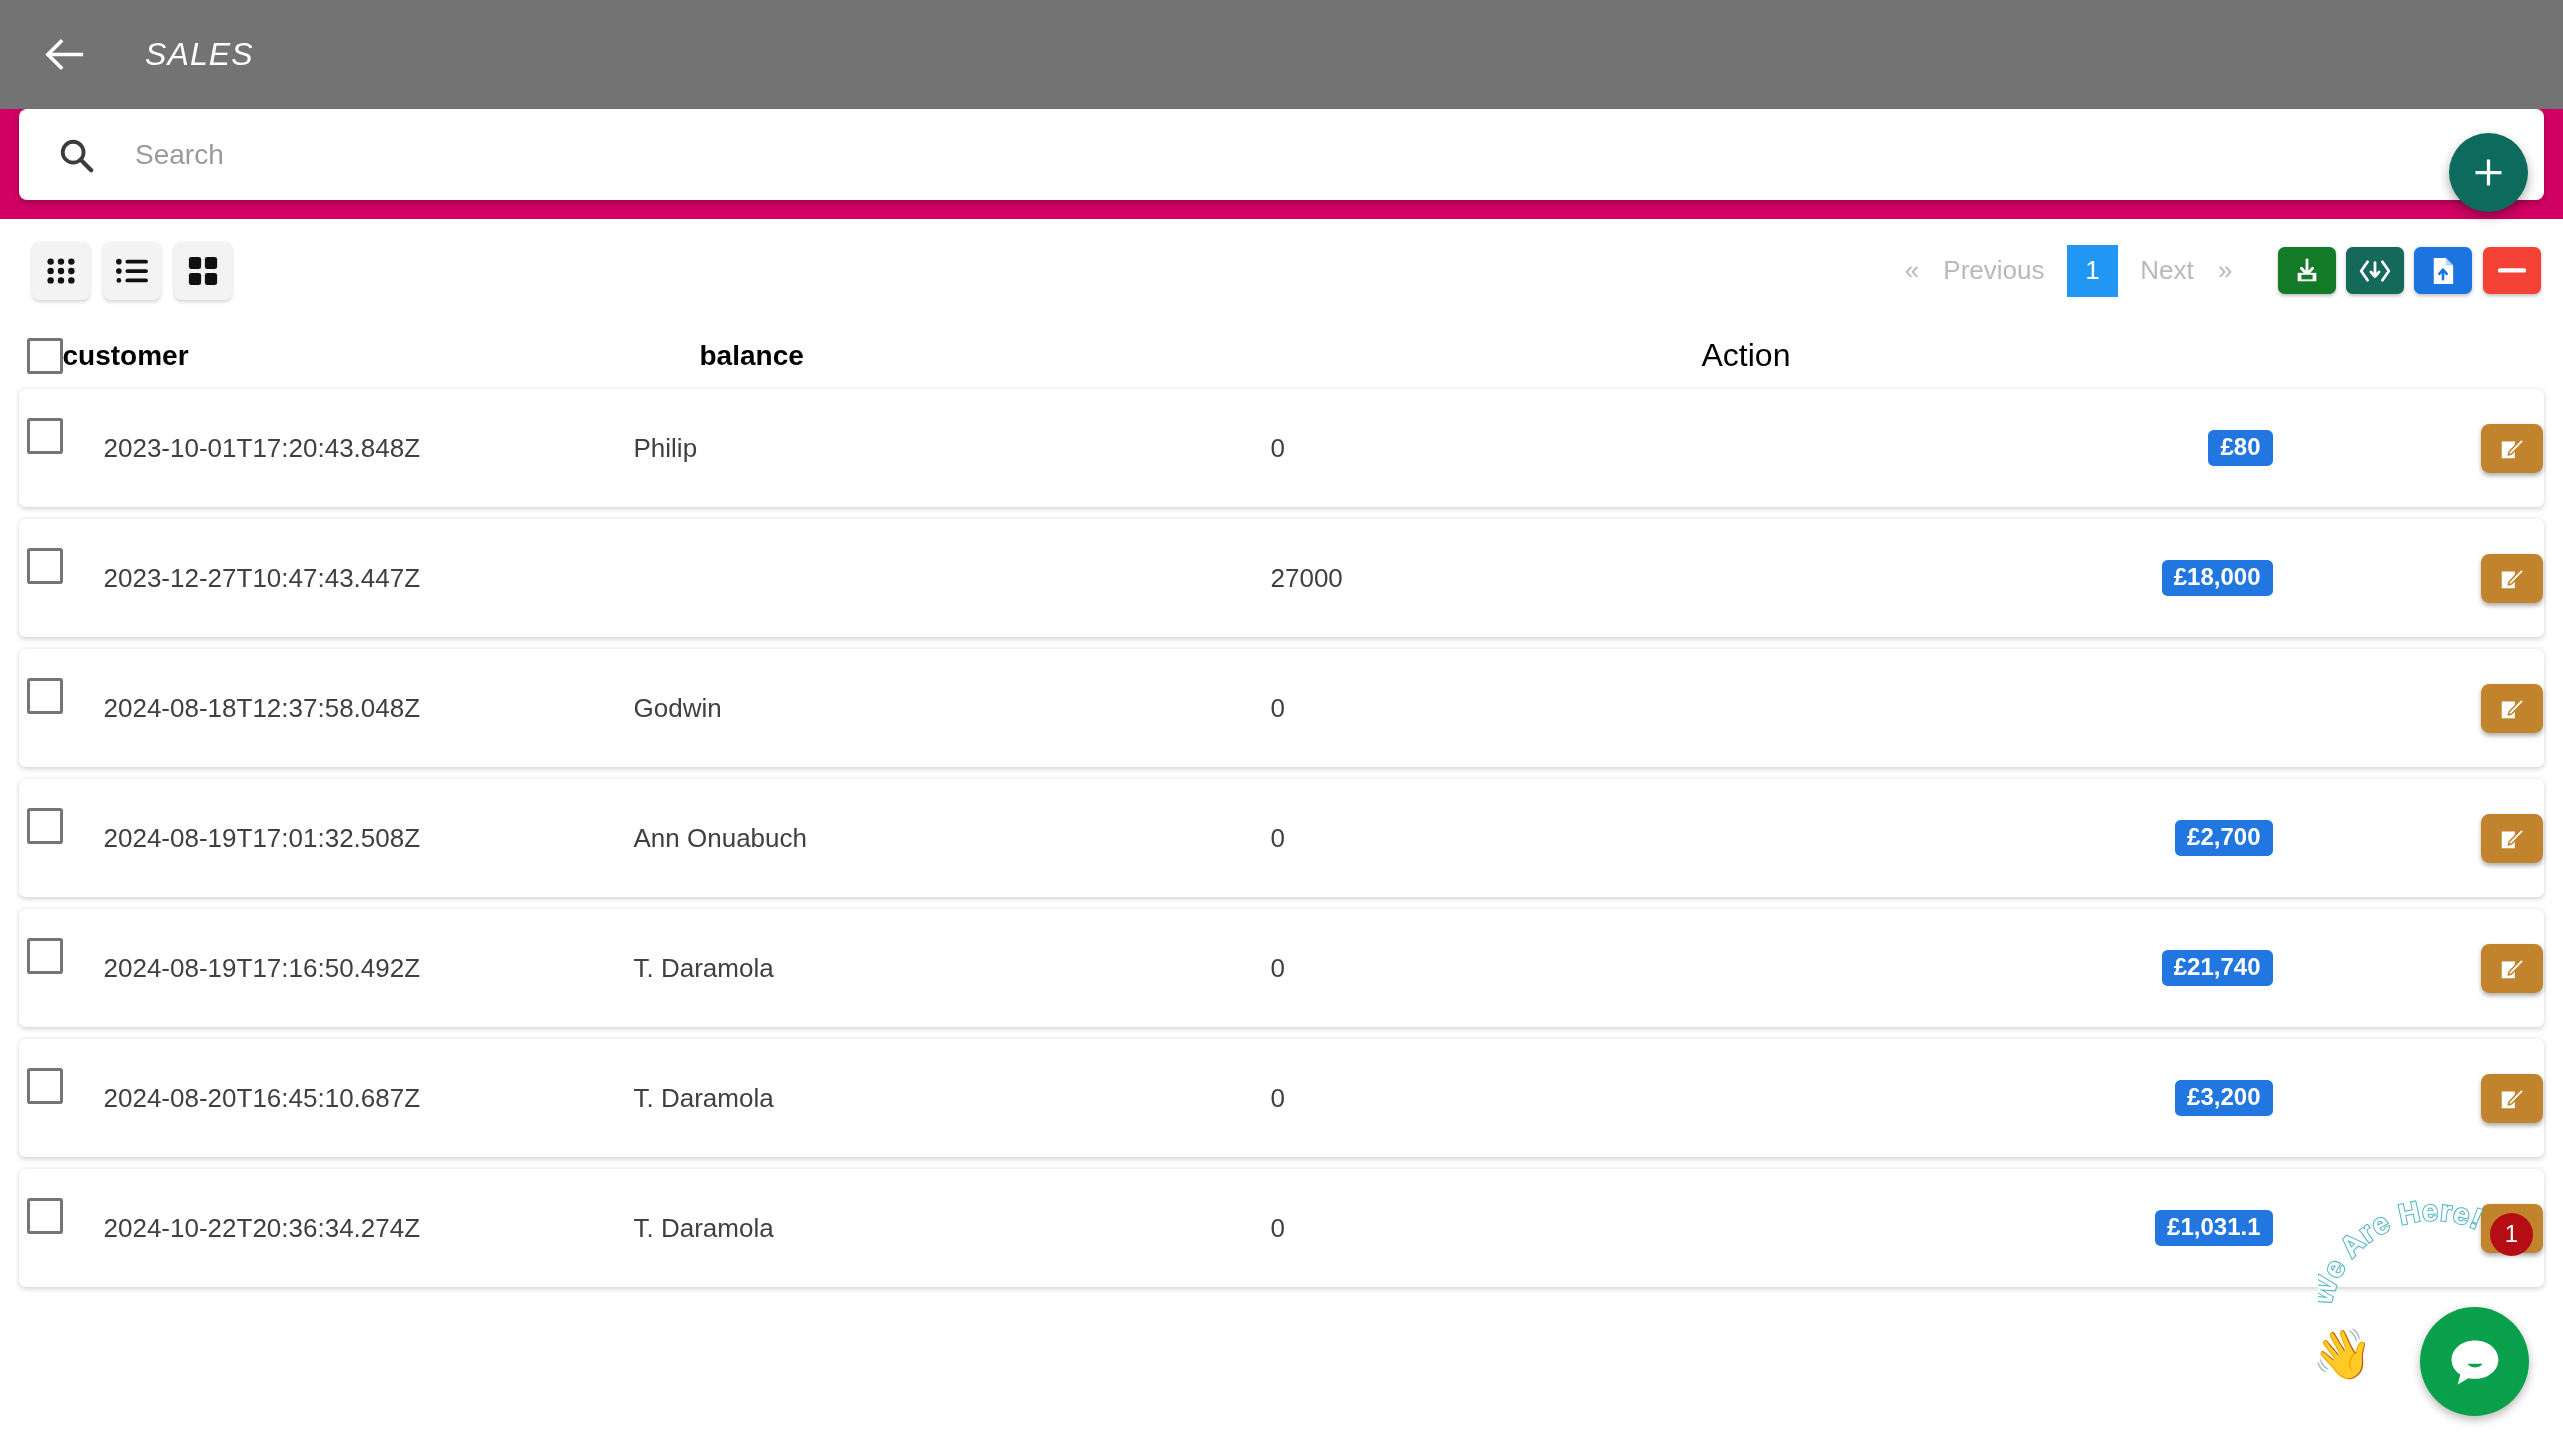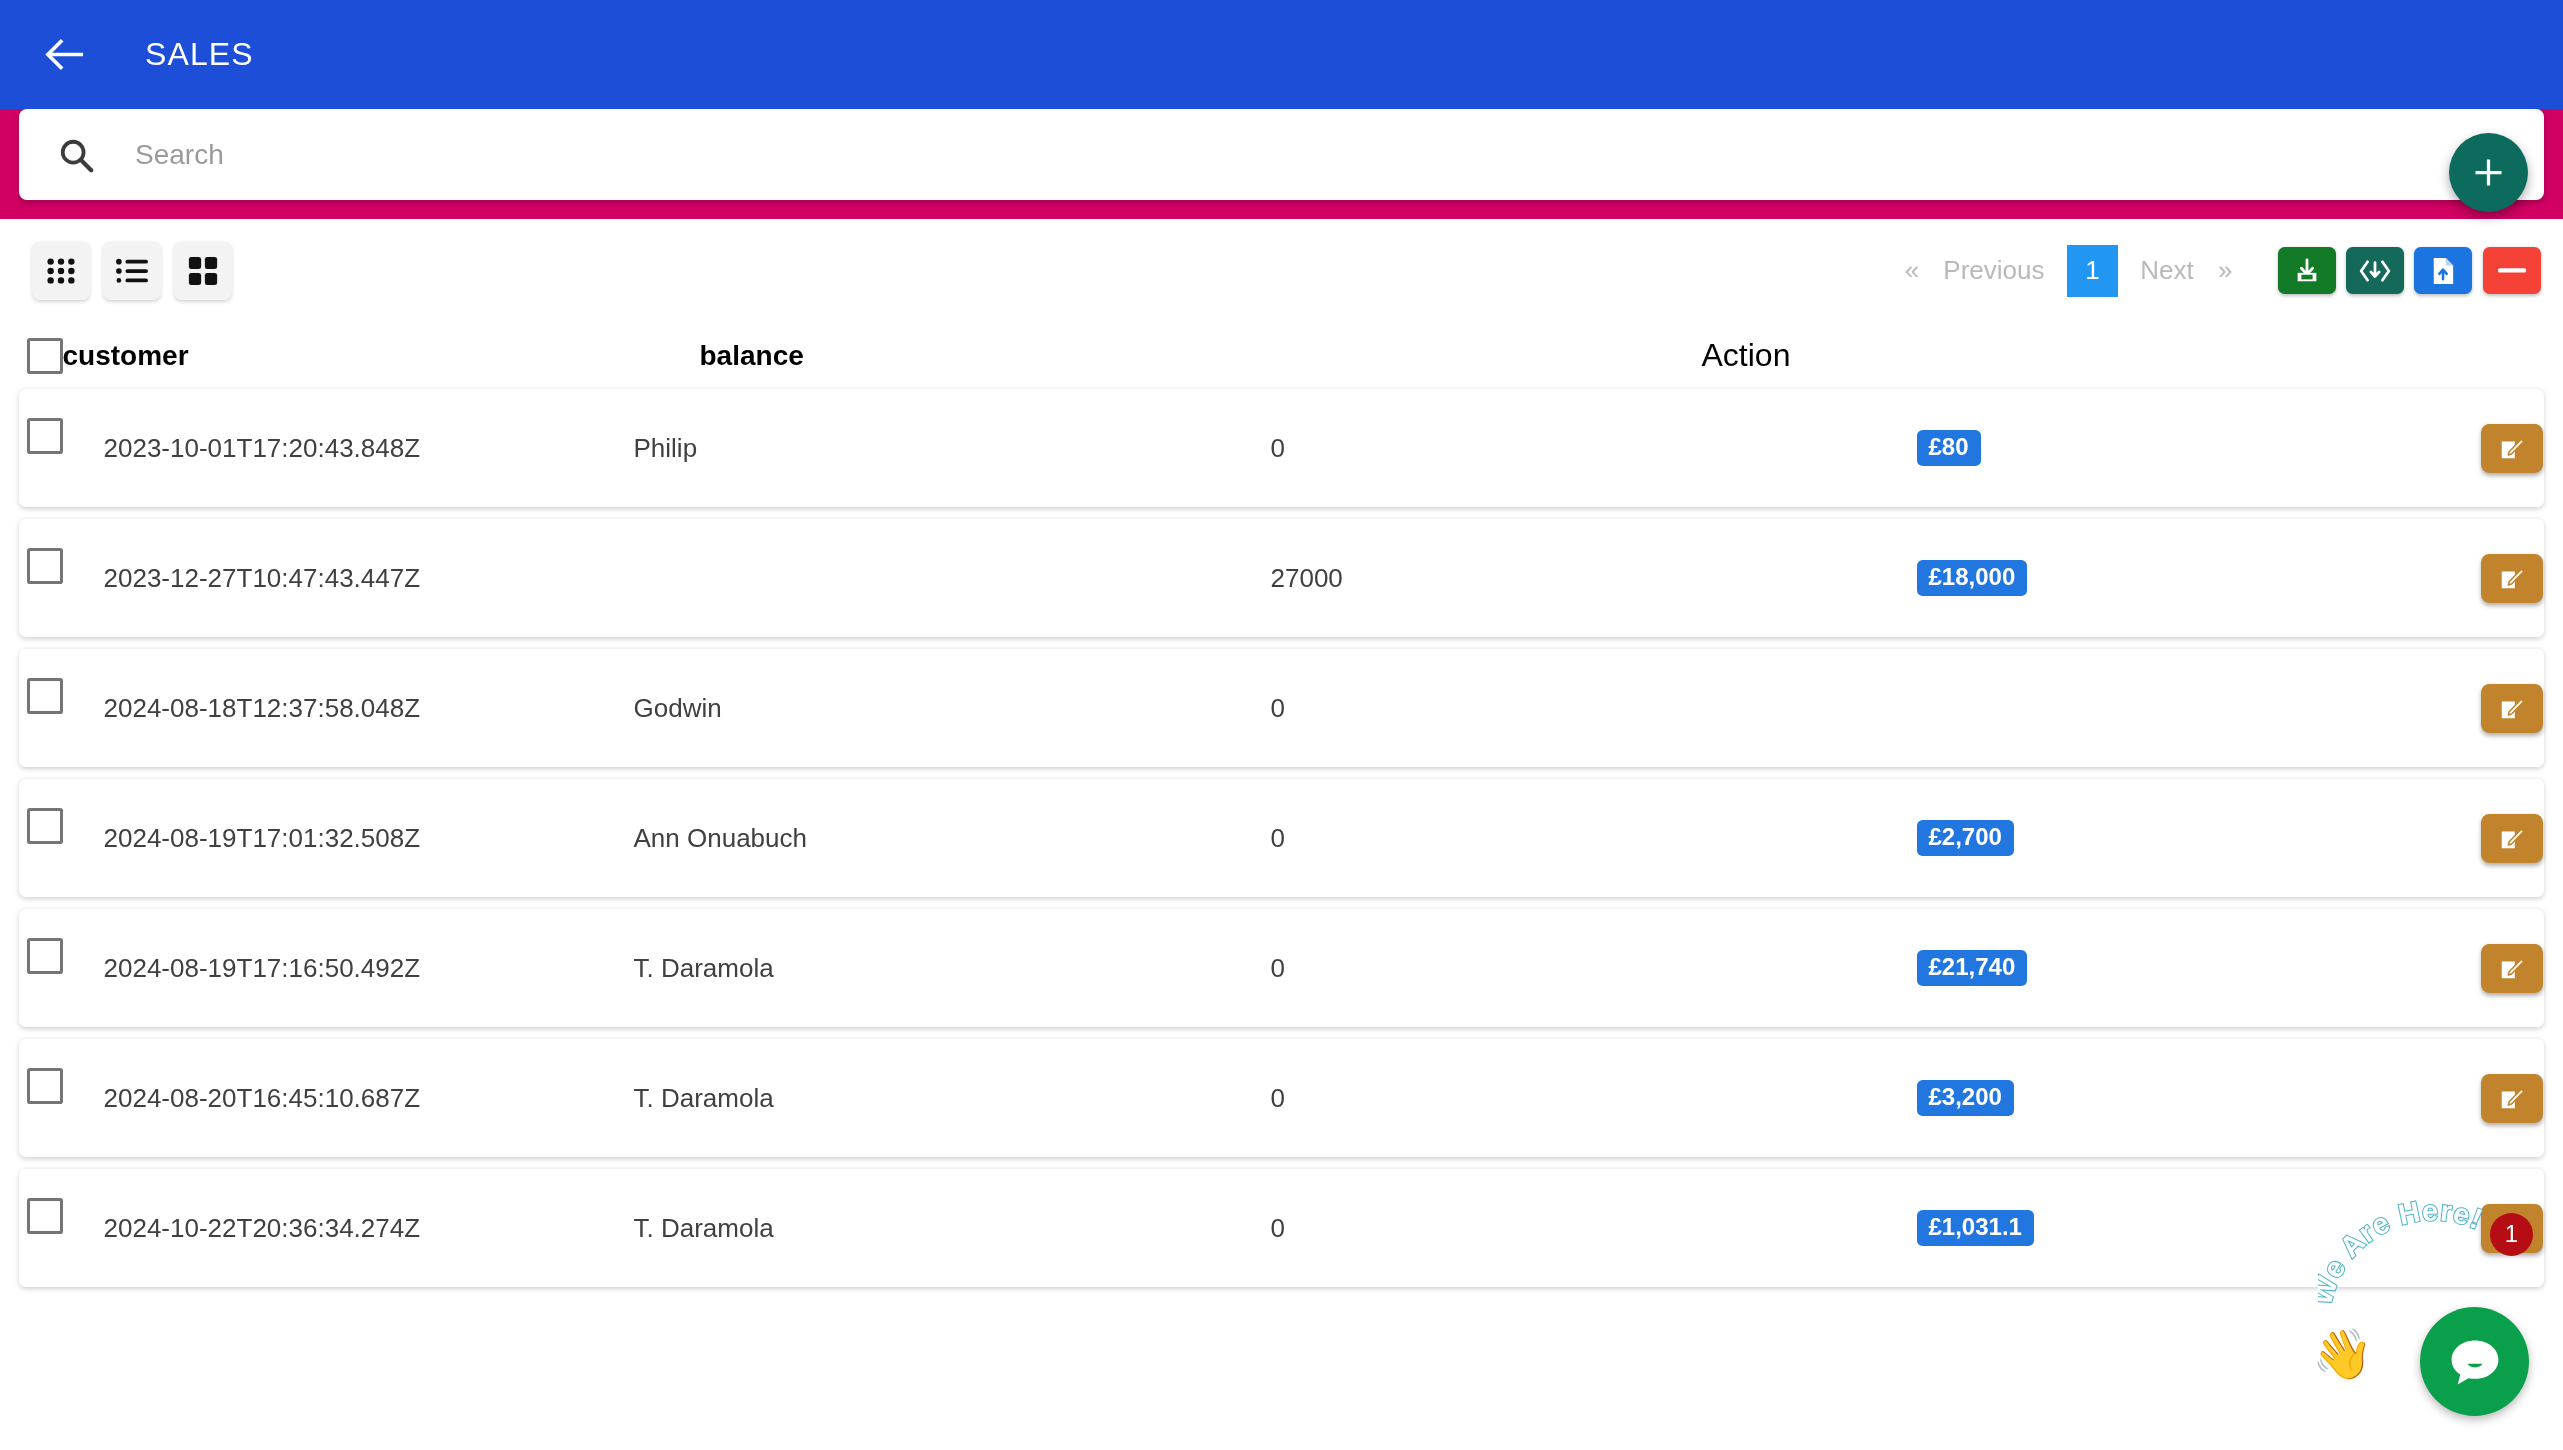--- a/index.html
+++ b/index.html
@@ -9,25 +9,26 @@
     width: 2563px; height: 1450px;
     background: #ffffff;
     font-family: "Liberation Sans", sans-serif;
     overflow: hidden;
   }
 
   
   .appbar {
     position: relative;
     height: 109px;
-    background: #1d4ed8;
+    background: #737373;
     display: flex;
     align-items: center;
     padding-left: 32px;
     z-index: 5;
+    font-style: italic;
   }
   .back-btn {
     width: 66px; height: 66px;
     display: flex; align-items: center; justify-content: center;
     cursor: pointer;
   }
   .appbar-title {
     color: #ffffff;
     font-size: 32px;
     font-weight: 500;
@@ -142,21 +143,21 @@
     width: 36px; height: 36px;
     border: 3.7px solid #757575;
     border-radius: 2.8px;
     background: #fff;
     flex: 0 0 auto;
     cursor: pointer;
   }
   .col-date   { width: 571px; padding-left: 41px; }
   .col-cust   { width: 637px; }
   .col-bal    { width: 646px; }
-  .col-badge  { width: 356px; }
+  .col-badge  { width: 356px; text-align: right; }
   .col-action { flex: 1 1 auto; }
 
   .th {
     font-size: 28px;
     font-weight: bold;
     color: #000;
   }
   .th-action {
     font-size: 32px;
     font-weight: normal;

